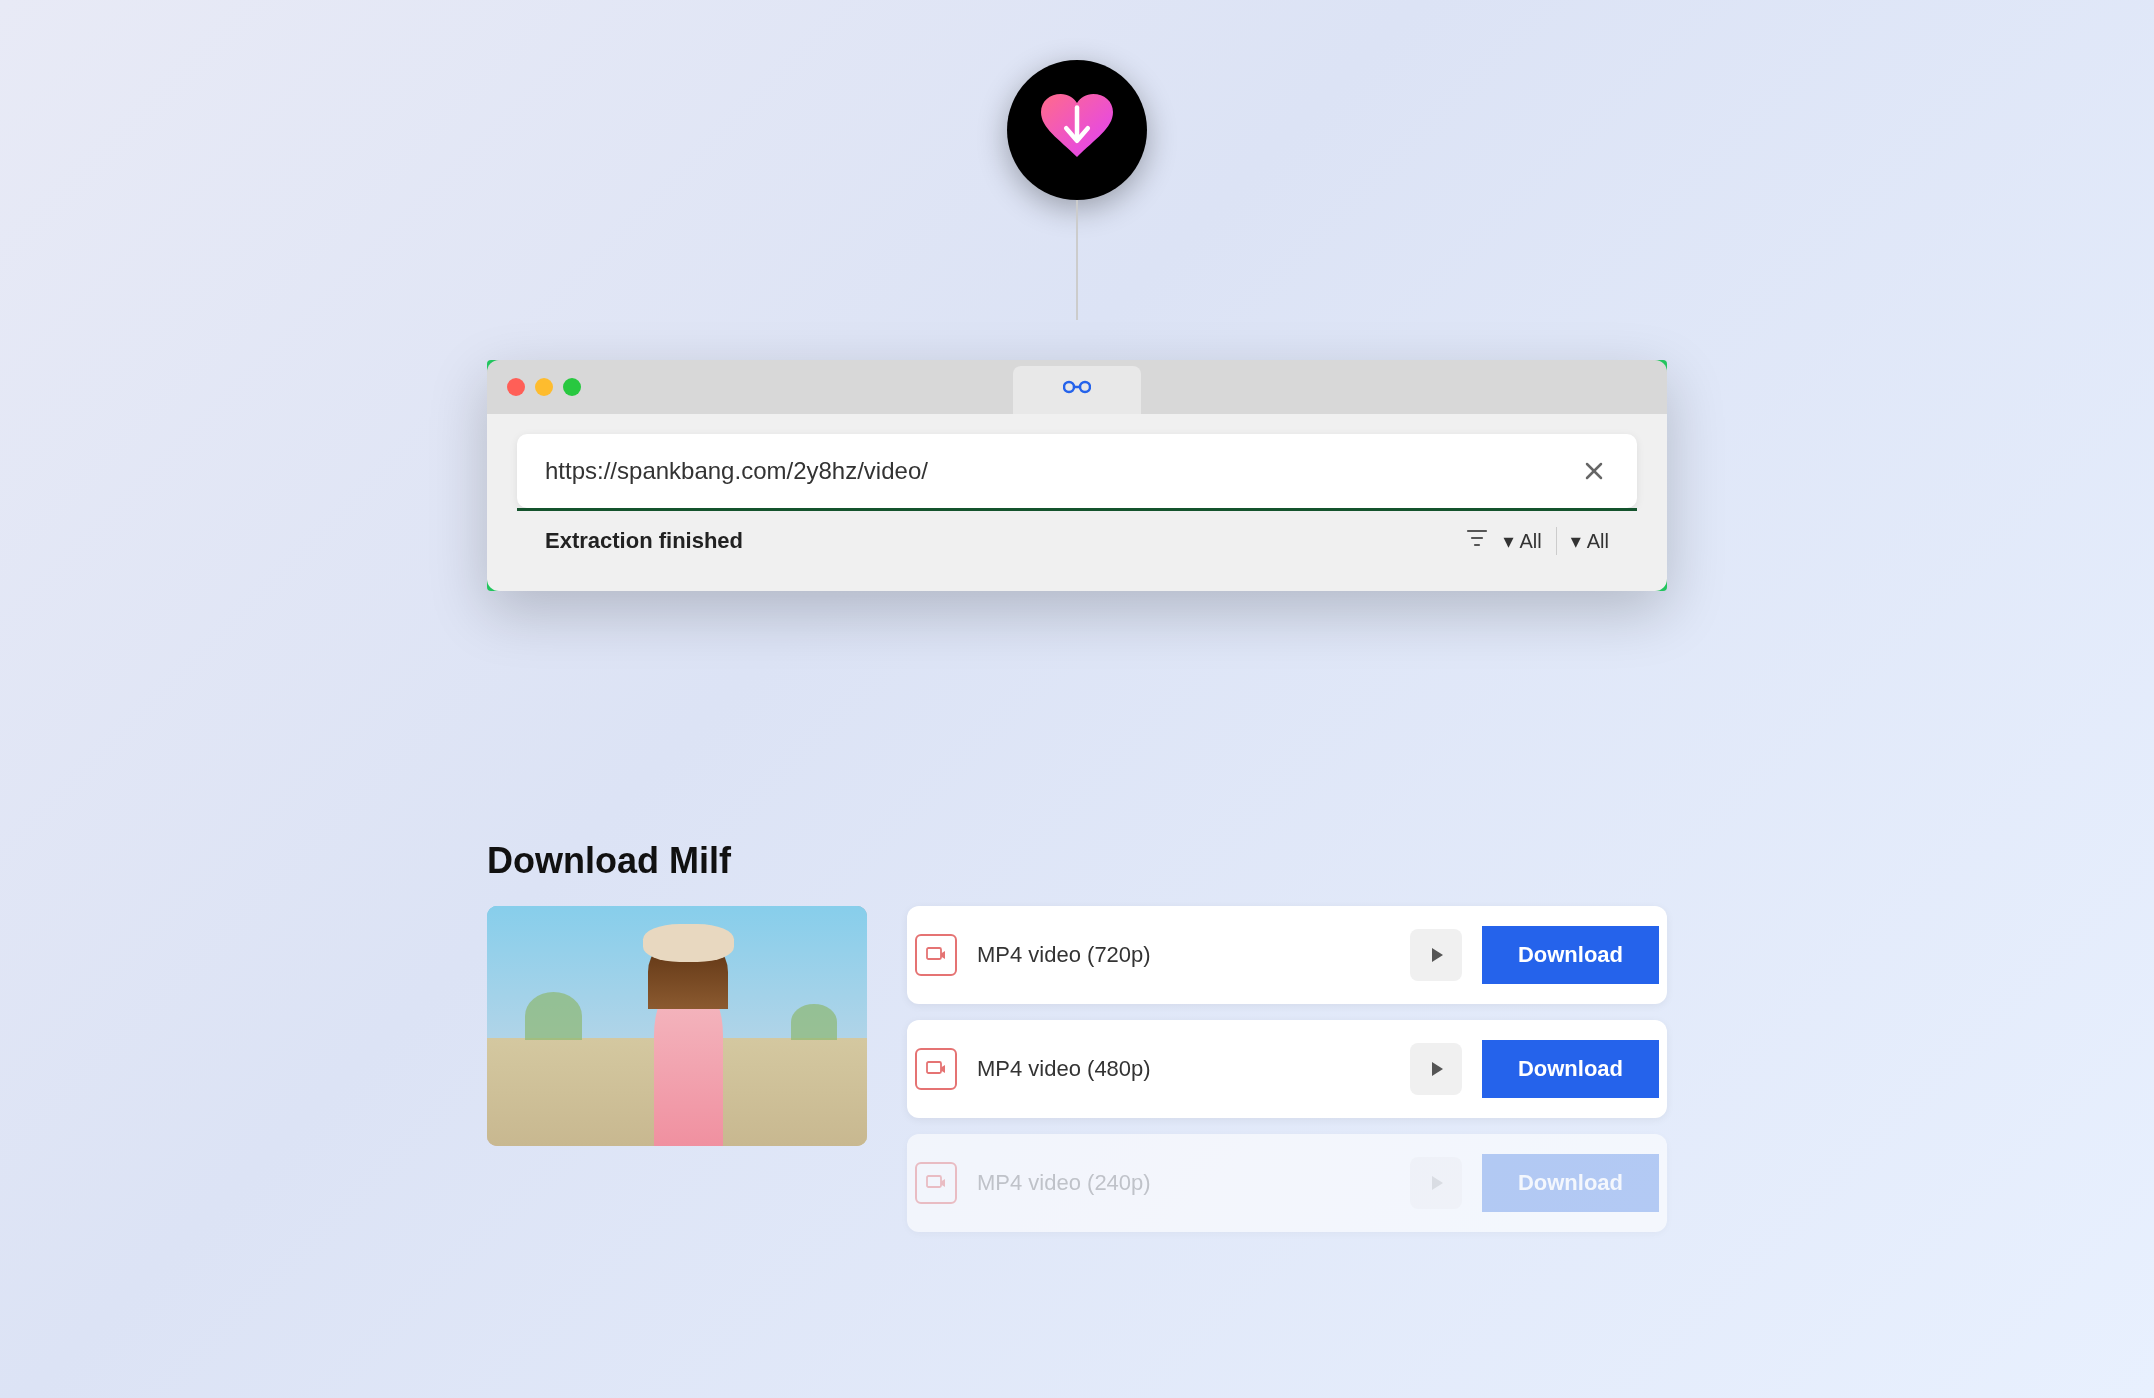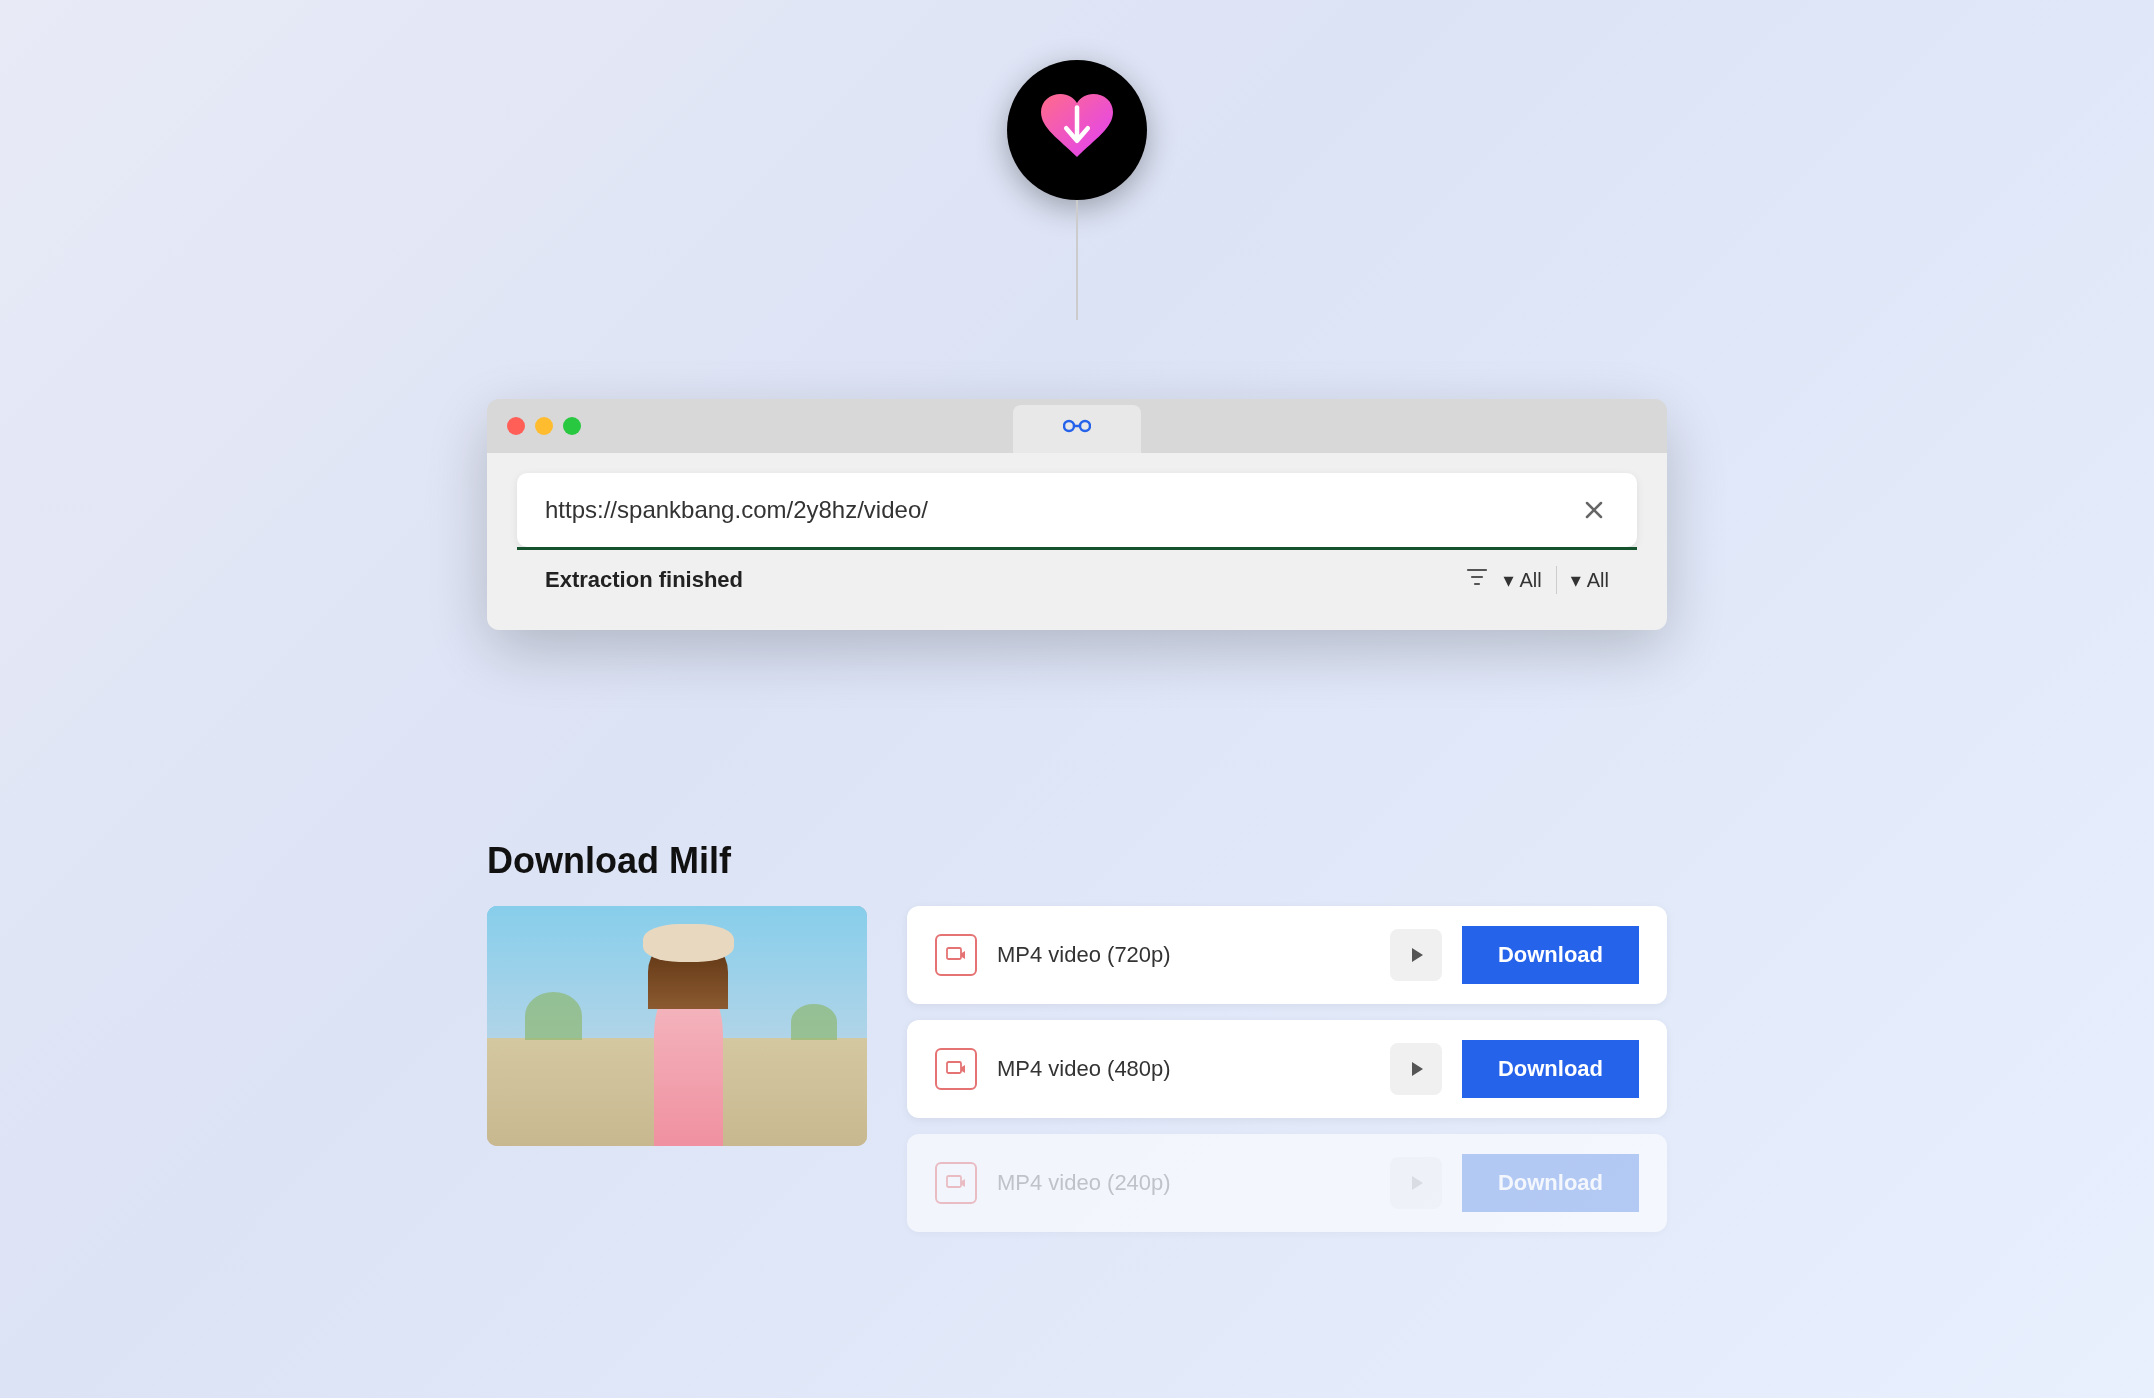--- a/index.html
+++ b/index.html
@@ -47,24 +47,23 @@
     }
 
     
     .browser-window {
       position: absolute;
       top: 360px;
       left: 50%;
       transform: translateX(-50%);
       width: 1180px;
       background: #22c55e;
-      border-radius: 24px;
+      border-radius: 4px;
       box-shadow: 0 20px 60px rgba(0,0,0,0.2);
       overflow: visible;
-      margin-top: 39px;
     }
 
     .browser-titlebar {
       background: #d8d8d8;
       border-radius: 12px 12px 0 0;
       padding: 18px 20px;
       display: flex;
       align-items: center;
       gap: 10px;
       position: relative;
@@ -227,21 +226,21 @@
     .download-items {
       flex: 1;
       display: flex;
       flex-direction: column;
       gap: 16px;
     }
 
     .download-item {
       background: #fff;
       border-radius: 12px;
-      padding: 20px 28px;
+      padding: 20px 8px;
       display: flex;
       align-items: center;
       gap: 20px;
       box-shadow: 0 2px 8px rgba(0,0,0,0.06);
     }
 
     .download-item.faded {
       opacity: 0.6;
     }
 

